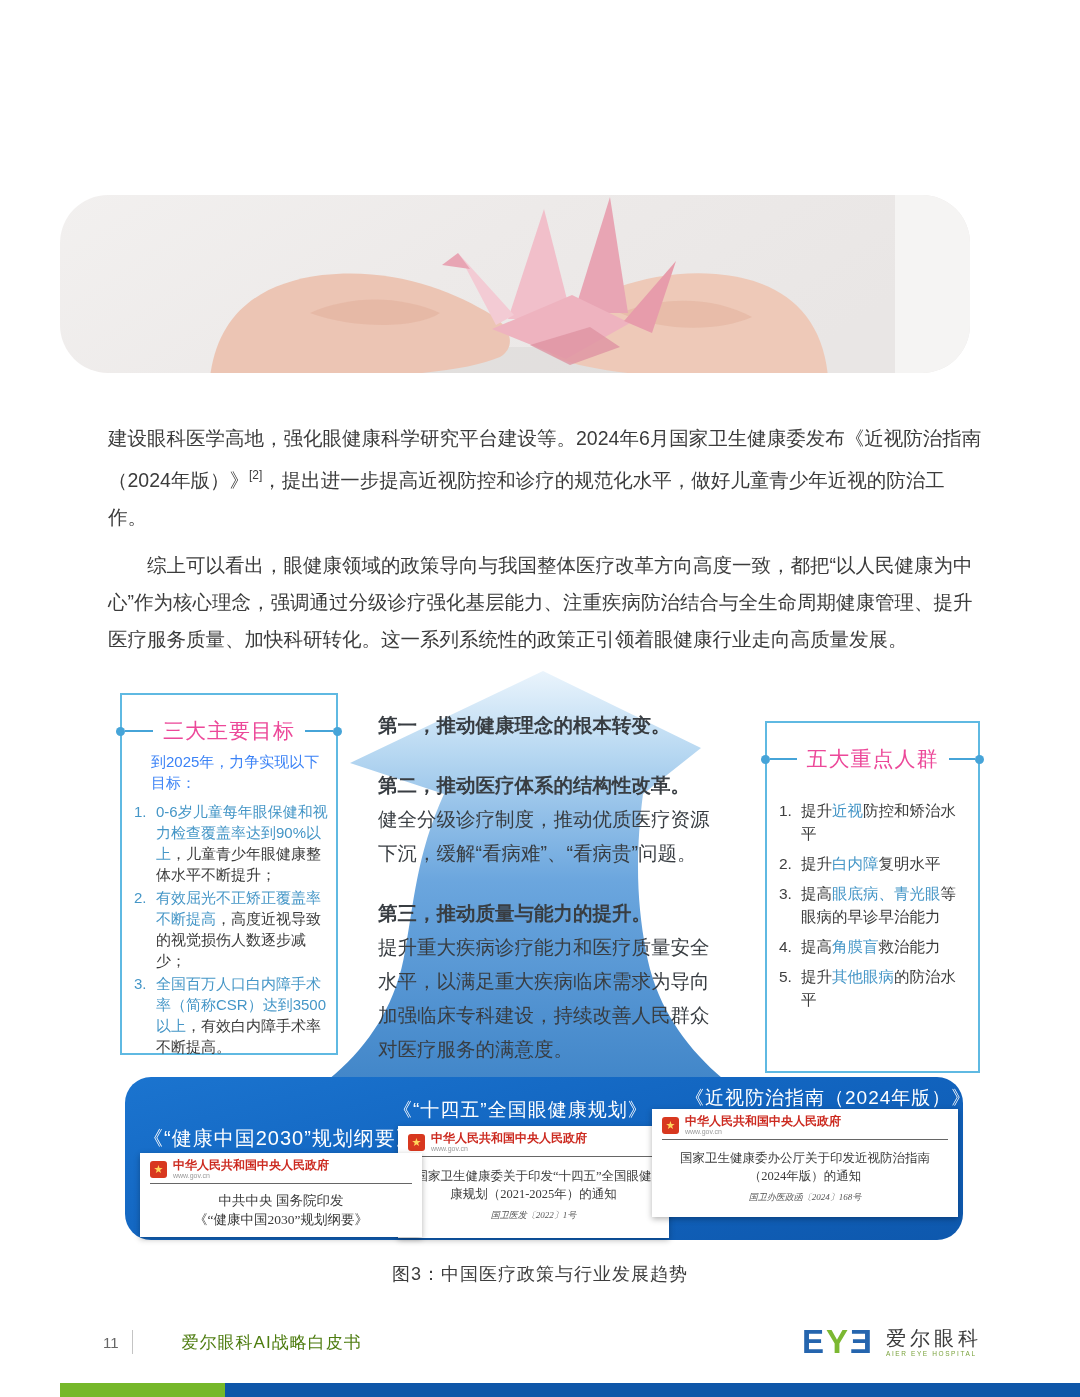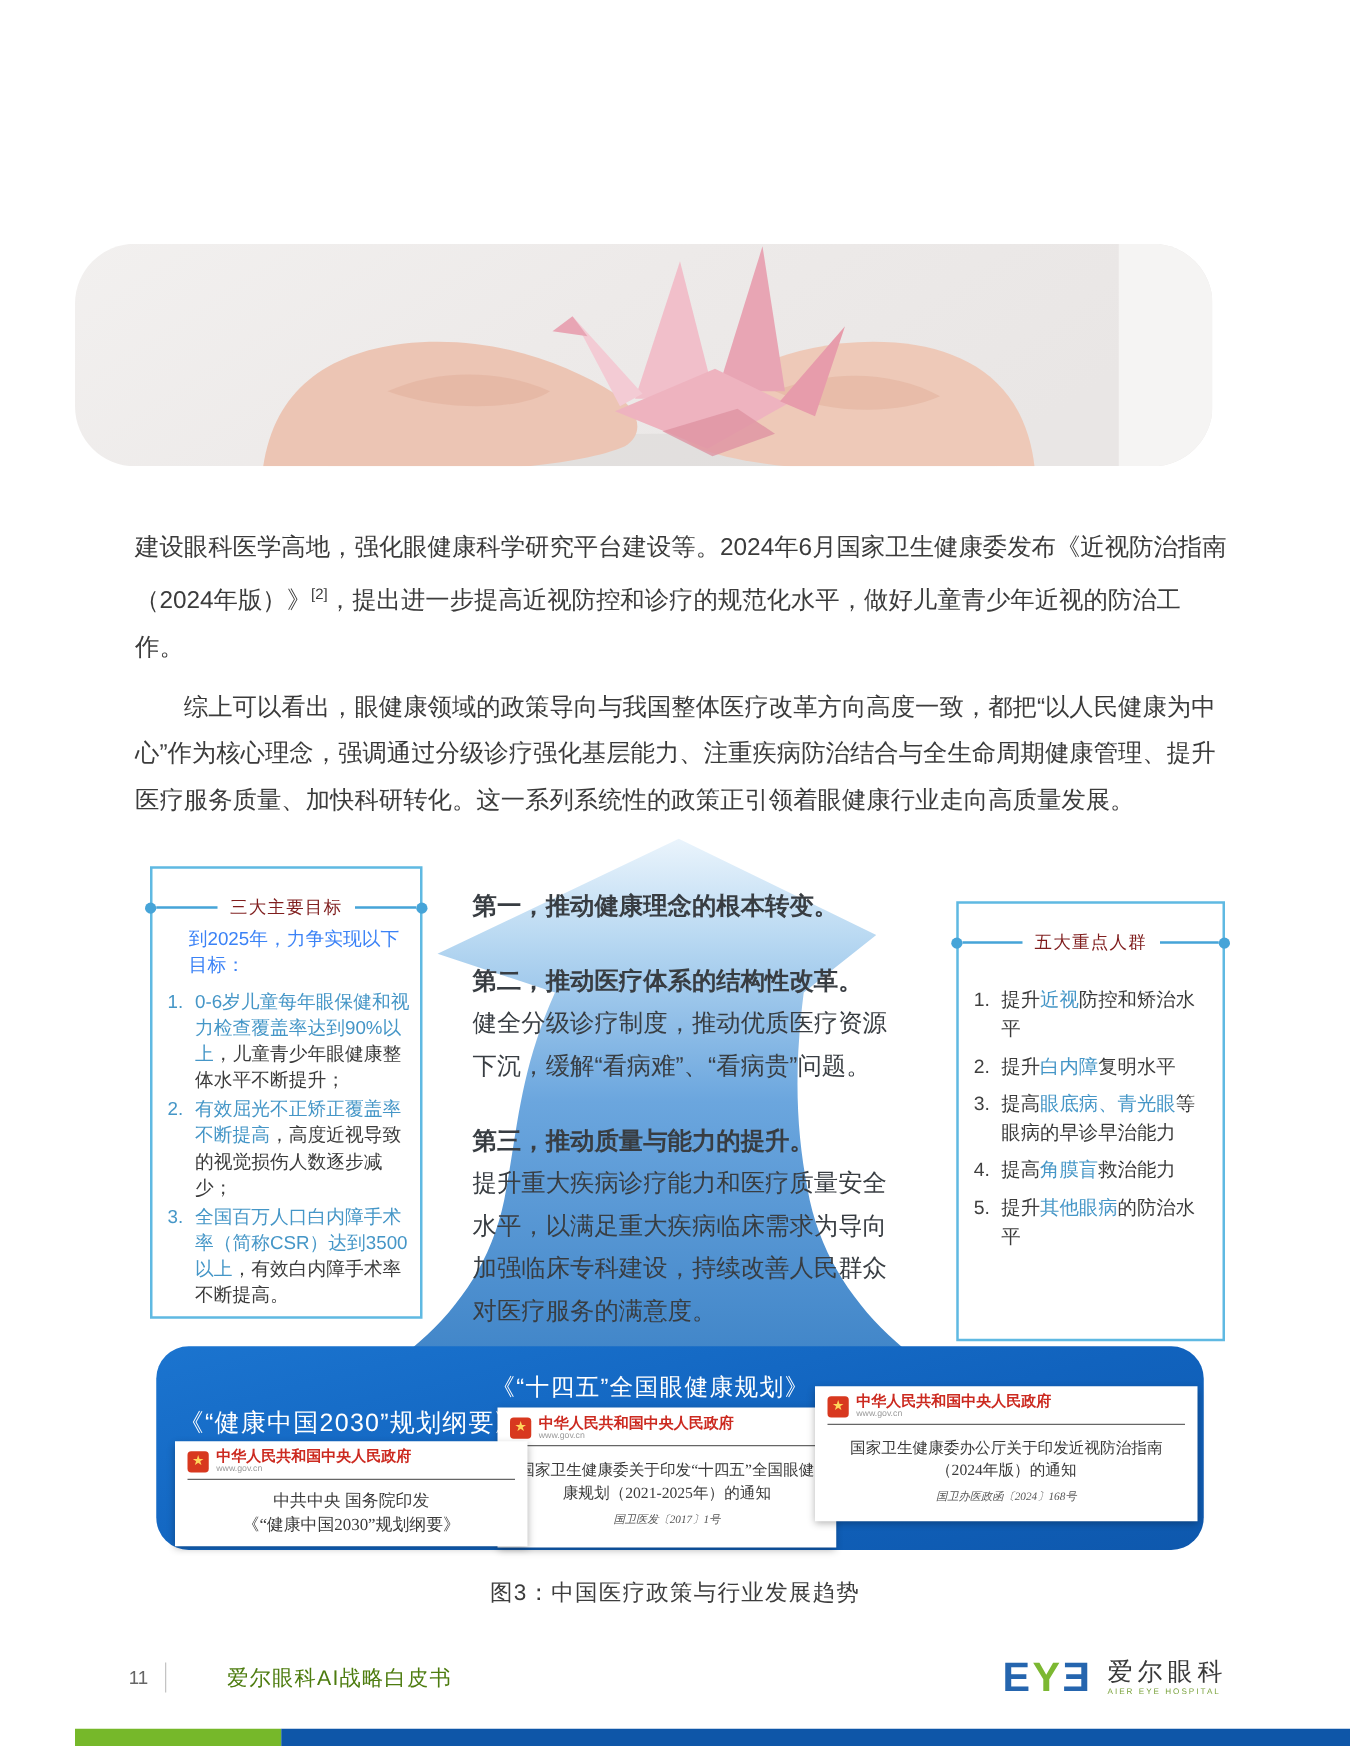--- a/index.html
+++ b/index.html
@@ -20,21 +20,21 @@
   
   .diagram{position:absolute;left:0;top:648px;width:1080px;height:604px;}
   .arrow-svg{position:absolute;left:270px;top:8px;width:500px;height:452px;z-index:1;}
 
   .goal-box{position:absolute;background:#ffffff;border:2px solid #5fb9e2;z-index:3;box-sizing:border-box;}
   .left-box{left:120px;top:45px;width:218px;height:362px;}
   .right-box{left:765px;top:45px;width:215px;height:352px;margin-top:28px;}
   .box-title-row{display:flex;align-items:center;margin:22px -6px 6px -6px;}
   .tdot{width:9px;height:9px;border-radius:50%;background:#46a4d8;flex:0 0 auto;}
   .tline{height:2px;background:#46a4d8;flex:1 1 auto;}
-  .box-title{padding:0 10px;font-size:14px;color:#7f1d1d;font-weight:500;letter-spacing:1px;white-space:nowrap;}
+  .box-title{padding:0 10px;font-size:21px;color:#ec4899;font-weight:500;letter-spacing:1px;white-space:nowrap;}
   .box-intro{margin:6px 12px 8px 29px;font-size:15px;line-height:21px;color:#3b82f6;}
   .goal-list{margin:0 8px 0 12px;padding:0;list-style:none;font-size:15px;line-height:21px;}
   .goal-list li{display:flex;margin-bottom:2px;}
   .goal-list .num{flex:0 0 22px;}
   .left-box .num{color:#4596c7;}
   .right-box .num{color:#3f3f3f;}
   .right-box .goal-list{margin-top:26px;font-size:15.5px;line-height:23px;}
   .right-box .goal-list li{margin-bottom:7px;}
   .hl{color:#4596c7;}
 
@@ -207,32 +207,33 @@
         <li>
             <span class="num">5.</span>
             <span class="txt"><span>提升</span><span class="hl">其他眼病</span><span>的防治水平</span></span>
           </li>
       </ol>
     </div>
 
     <div class="policy-panel">
       <span class="panel-label label-left">《“健康中国2030”规划纲要》</span>
       <span class="panel-label label-mid">《“十四五”全国眼健康规划》</span>
+      <span class="panel-label label-right">《近视防治指南（2024年版）》</span>
 
       <div class="gov-card card-mid">
         <div class="gov-header">
           <span class="emblem">★</span>
           <span>
             <div class="gov-name">中华人民共和国中央人民政府</div>
             <div class="gov-url">www.gov.cn</div>
           </span>
         </div>
         <div class="card-body">
           <div>国家卫生健康委关于印发“十四五”全国眼健康规划（2021-2025年）的通知</div>
-          <div class="doc-no">国卫医发〔2017〕1号</div>
+          <div class="doc-no">国卫医发〔2022〕1号</div>
         </div>
       </div>
 
       <div class="gov-card card-left">
         <div class="gov-header">
           <span class="emblem">★</span>
           <span>
             <div class="gov-name">中华人民共和国中央人民政府</div>
             <div class="gov-url">www.gov.cn</div>
           </span>

